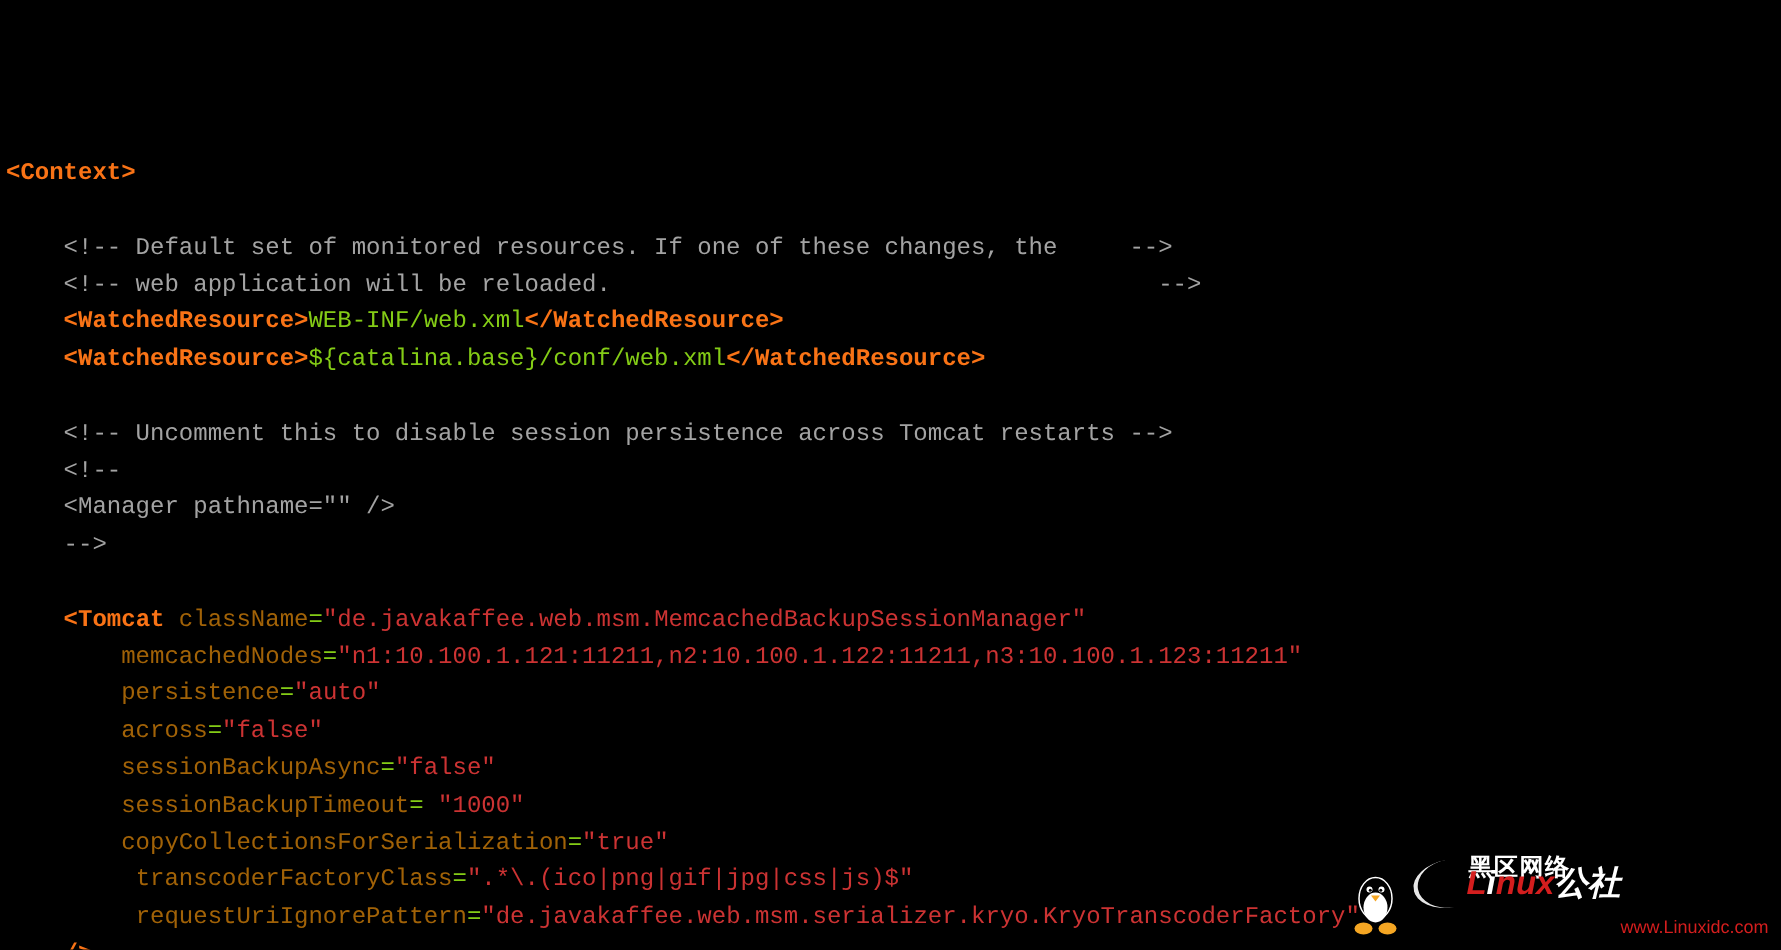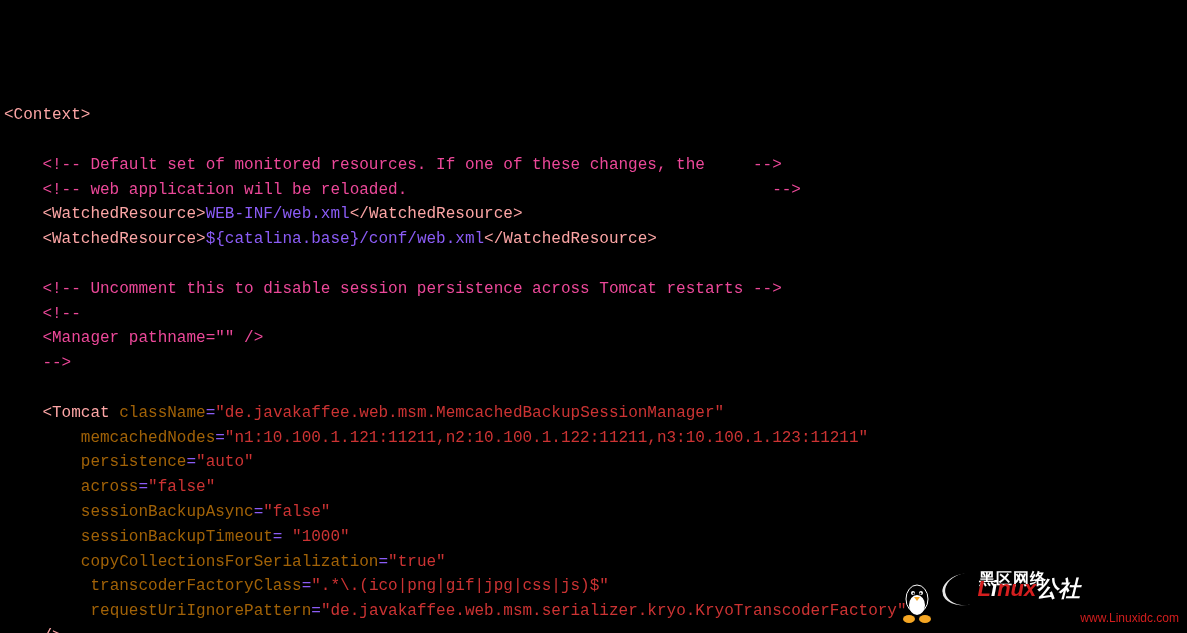--- a/index.html
+++ b/index.html
@@ -9,25 +9,25 @@
     font-size: 16px;
     line-height: 1.55;
     color: #ffffff;
     padding: 4px 4px;
     width: 1187px;
     height: 633px;
     overflow: hidden;
     position: relative;
     white-space: pre;
   }
-  .cyan-bold { color: #fca5a5; font-weight: normal; }
-  .white { color: #8b5cf6; }
+  .cyan-bold { color: #f97316; font-weight: bold; }
+  .white { color: #84cc16; }
   .red { color: #cc3333; }
   .green { color: #a16207; }
-  .comment-blue { color: #ec4899; text-align: right; }
+  .comment-blue { color: #a3a3a3; text-align: right; }
   .logo-container {
     position: absolute;
     bottom: 8px;
     right: 8px;
     display: flex;
     align-items: flex-end;
     gap: 6px;
   }
   .penguin {
     width: 36px;

